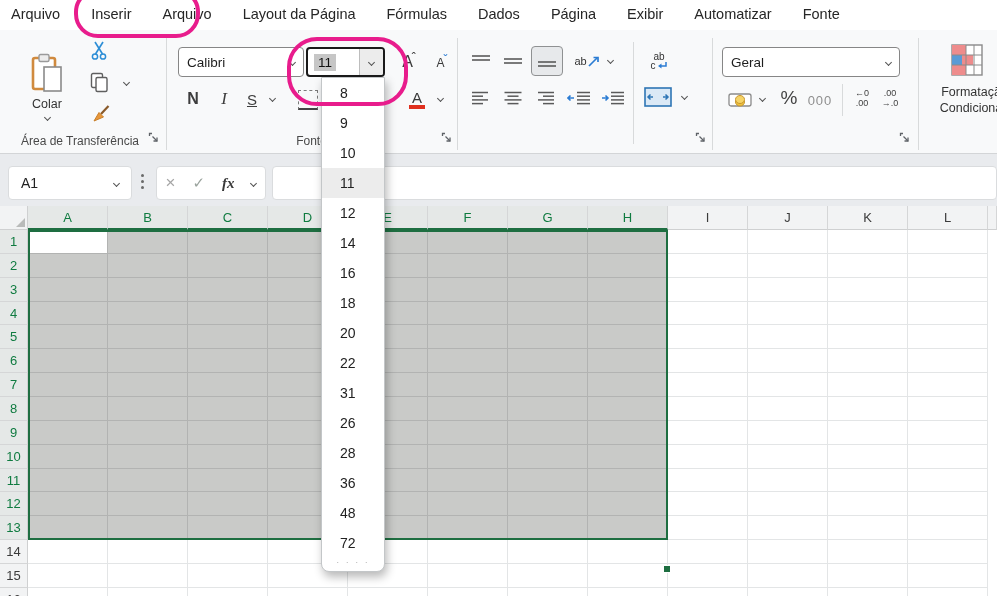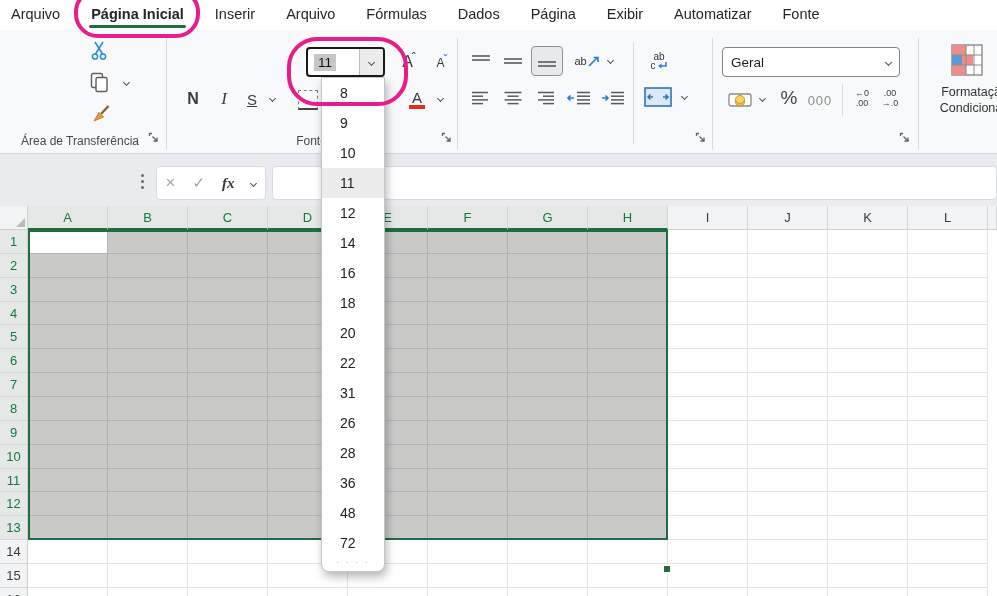--- a/index.html
+++ b/index.html
@@ -81,37 +81,48 @@
   #annot-tab { left:74px; top:-12px; width:126px; height:50px; border-radius:24px; }
   #annot-size { left:287px; top:37px; width:121px; height:69px; }
 </style>
 </head>
 <body>
 
 <div id="app">
 
   <div class="menubar">
       <div class="tab"><span>Arquivo</span></div>
-      <div class="tab active"><span>Página Inicial</span><div class="tab-underline"></div></div>
       <div class="tab"><span>Inserir</span></div>
       <div class="tab"><span>Arquivo</span></div>
+      <div class="tab"><span>Layout da Página</span></div>
       <div class="tab"><span>Fórmulas</span></div>
       <div class="tab"><span>Dados</span></div>
       <div class="tab"><span>Página</span></div>
       <div class="tab"><span>Exibir</span></div>
       <div class="tab"><span>Automatizar</span></div>
       <div class="tab"><span>Fonte</span></div>
     </div>
 
   <div class="ribbon">
     <div class="vsep" style="left:166px"></div>
     <div class="vsep" style="left:457px"></div>
     <div class="vsep" style="left:712px"></div>
     <div class="vsep" style="left:918px"></div>
 
+    <div class="rbtn" style="left:16px;top:8px;width:62px;height:96px;flex-direction:column">
+      <span>
+        <svg width="32" height="40" viewBox="0 0 32 40">
+          <rect x="2" y="5" width="22" height="31" rx="2" fill="#fff" stroke="#d08a3e" stroke-width="2.6"></rect>
+          <rect x="8" y="1.5" width="10" height="7" rx="1.5" fill="#ececec" stroke="#9a9a9a" stroke-width="1.4"></rect>
+          <rect x="13" y="14" width="17" height="24" fill="#fff" stroke="#8a8a8a" stroke-width="1.6"></rect>
+        </svg>
+      </span>
+      <span class="paste-label">Colar</span>
+      <span class="chev small" style="margin-top:4px"></span>
+    </div>
     <div class="rbtn" style="left:86px;top:10px;width:26px;height:24px">
       <span>
         <svg width="16" height="19" viewBox="0 0 16 19">
           <line x1="4" y1="1" x2="11.5" y2="13" stroke="#2b8dd6" stroke-width="1.6"></line>
           <line x1="12" y1="1" x2="4.5" y2="13" stroke="#2b8dd6" stroke-width="1.6"></line>
           <circle cx="4" cy="15.5" r="2.6" fill="none" stroke="#2b8dd6" stroke-width="1.5"></circle>
           <circle cx="12" cy="15.5" r="2.6" fill="none" stroke="#2b8dd6" stroke-width="1.5"></circle>
         </svg>
       </span>
     </div>
@@ -134,20 +145,24 @@
     </div>
     <div class="group-label" style="left:0;width:160px">Área de Transferência</div>
     <div class="launcher" style="left:148px">
       <svg width="11" height="11" viewBox="0 0 11 11">
         <path d="M1.5 4 V1.5 H4" fill="none" stroke="#5f6368" stroke-width="1.3"></path>
         <path d="M4.5 4.5 L9 9" stroke="#5f6368" stroke-width="1.3"></path>
         <path d="M9 5.5 V9 H5.5" fill="none" stroke="#5f6368" stroke-width="1.3"></path>
       </svg>
     </div>
 
+    <div class="combo" style="left:178px;top:17px;width:126px">
+      <span class="cval">Calibri</span>
+      <span class="chev small"></span>
+    </div>
     <div style="position:absolute;left:306px;top:17px;width:79px;height:30px;background:#fff;border:2px solid #1a1a1a;border-radius:4px;display:flex;align-items:center;overflow:hidden">
       <span style="margin-left:6px;background:#c6c6c6;padding:1px 4px;font-size:13.5px;color:#111">11</span>
       <span style="margin-left:auto;width:24px;height:100%;background:#ececec;border-left:1px solid #bdbdbd;display:flex;align-items:center;justify-content:center">
           <span class="chev small"></span>
         </span>
     </div>
     <div class="rbtn" style="left:394px;top:19px;width:30px;height:26px">
       <span class="bigA">A</span>
       <span class="caret-up">ˆ</span>
     </div>
@@ -325,20 +340,24 @@
         <line x1="1" y1="21" x2="31" y2="21" stroke="#8a8a8a"></line>
       </svg>
     </div>
     <div class="cond-label" style="left:926px;top:54px;width:90px">
       <div>Formataçã</div>
       <div>Condiciona</div>
     </div>
   </div>
 
   <div class="fbar">
+    <div class="fwhite" style="left:8px;width:124px">
+      <span class="namebox-val">A1</span>
+      <span class="chev small" style="margin-right:12px"></span>
+    </div>
     <div class="vdots" style="left:141px">
         <i></i>
         <i></i>
         <i></i>
       </div>
     <div class="fwhite" style="left:156px;width:110px;justify-content:space-around">
       <span class="fx-x">×</span>
       <span class="fx-check">✓</span>
       <span class="fx-fx">fx</span>
       <span class="chev small"></span>

